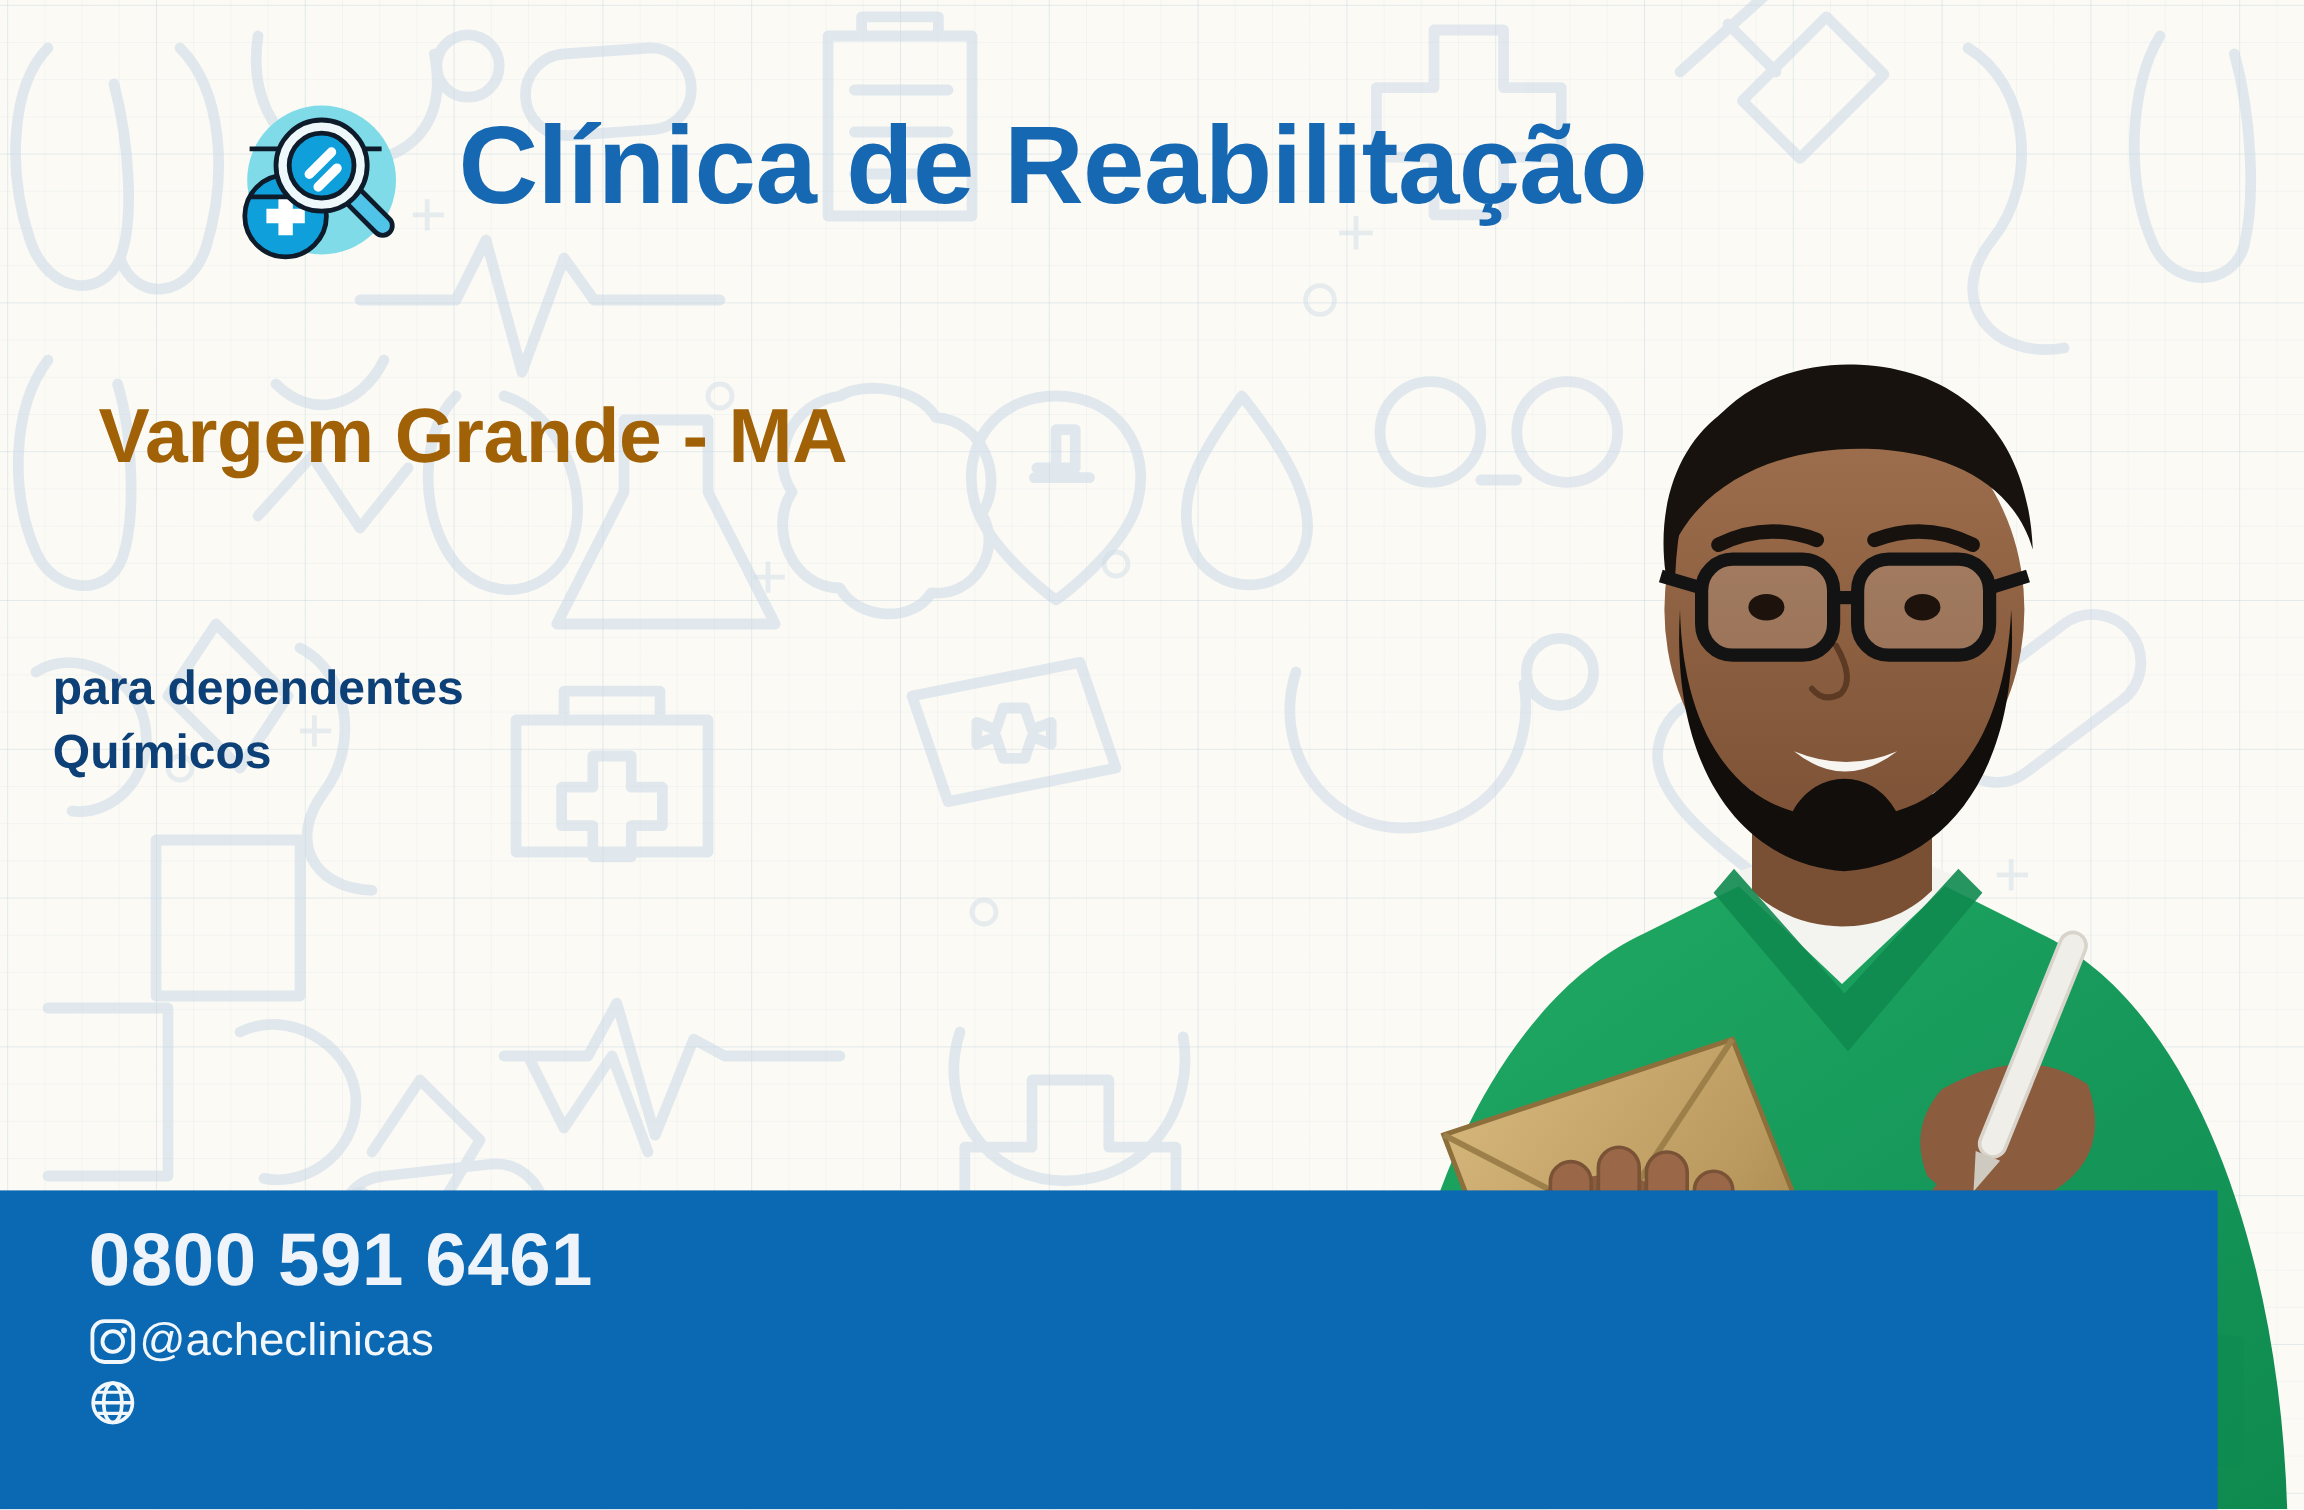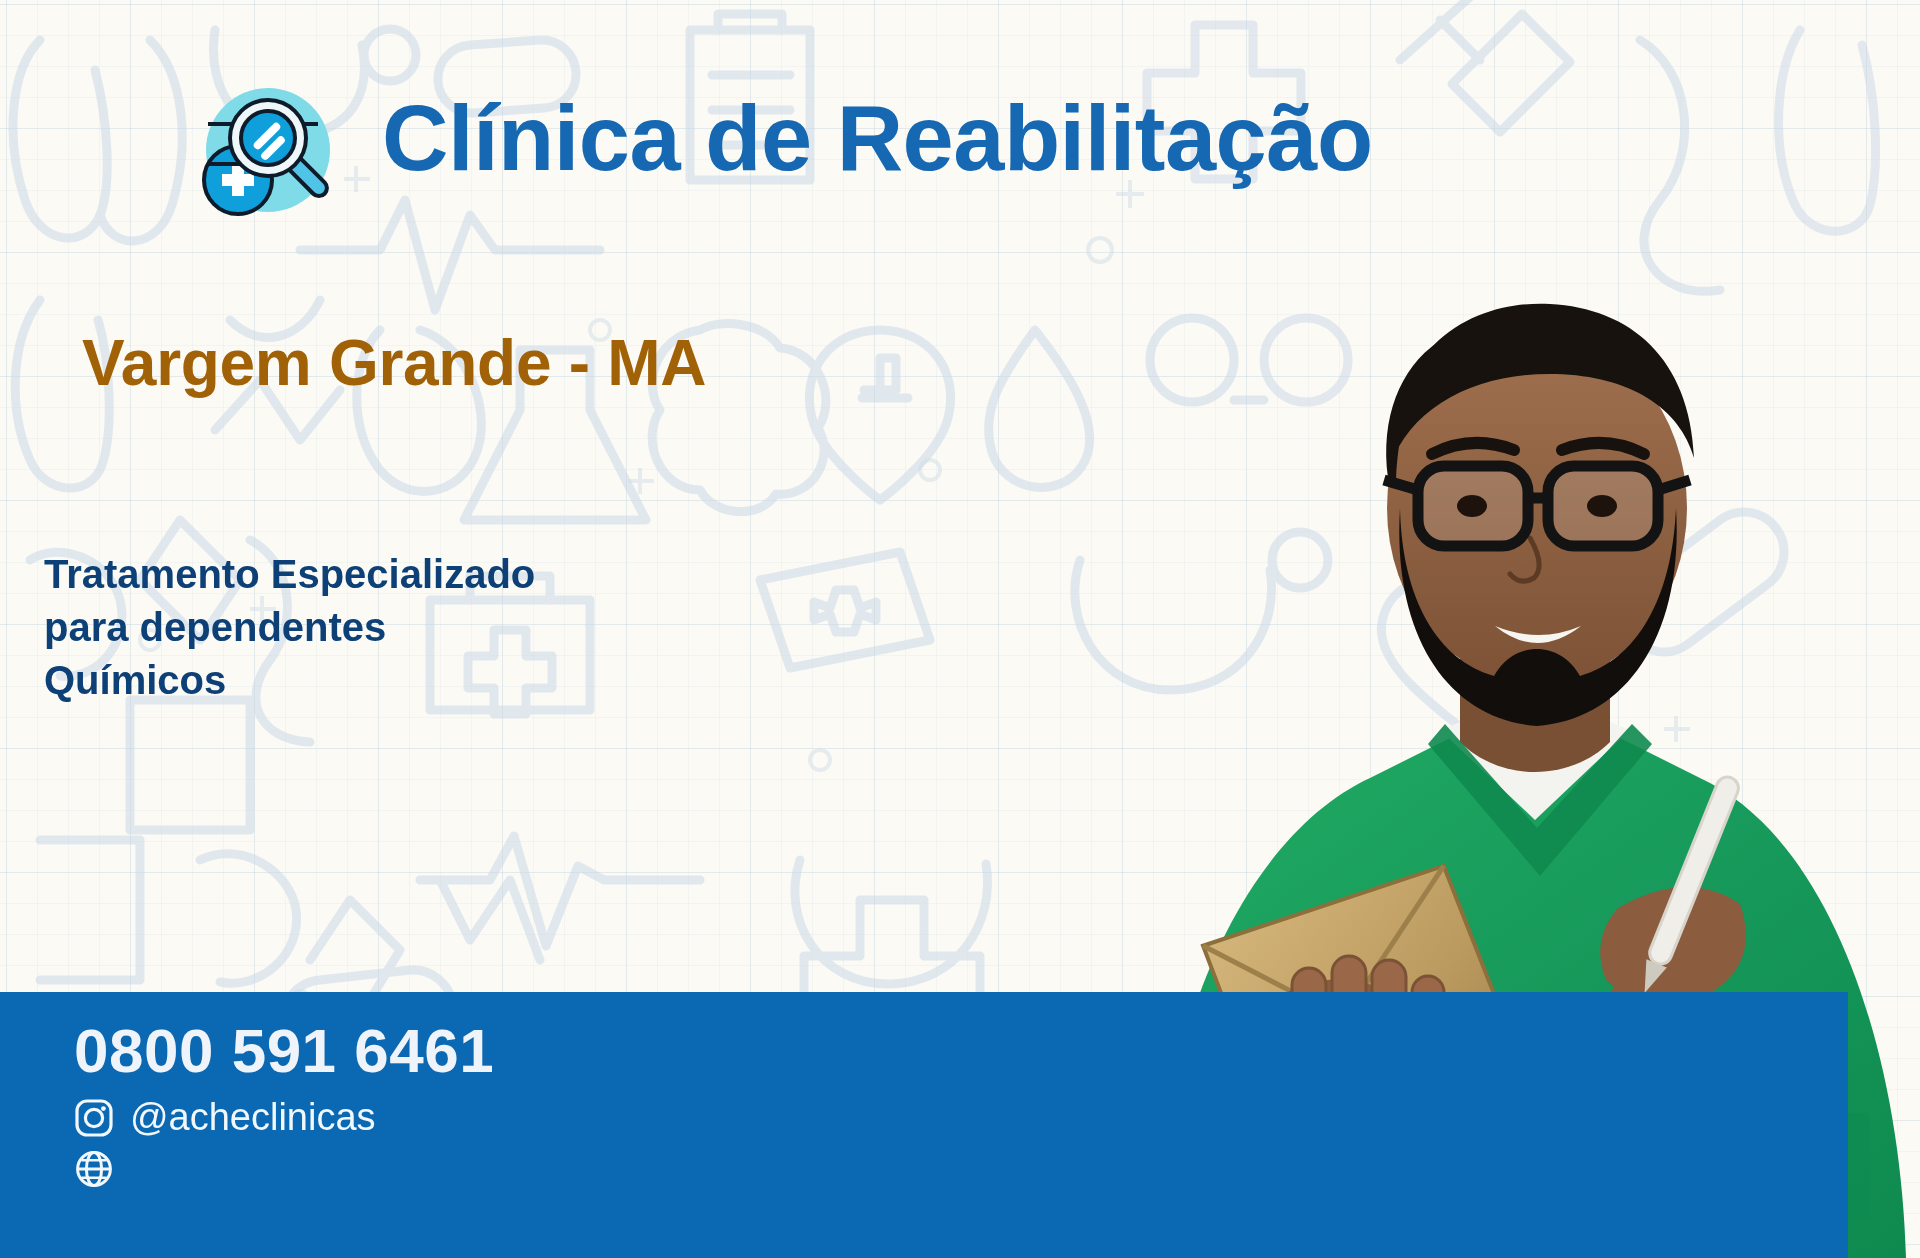--- a/index.html
+++ b/index.html
@@ -121,21 +121,21 @@
     font-size: 62px;
     font-weight: 700;
     color: #eef4f9;
     line-height: 1.05;
     letter-spacing: 0.5px;
     white-space: nowrap;
   }
   .contact-row {
     display: flex;
     align-items: center;
-    gap: 16px;
+    gap: 2px;
     margin-top: 14px;
   }
   .contact-row .ico {
     width: 40px; height: 40px;
     flex: 0 0 40px;
     display: block;
   }
   .contact-row .ico svg { width: 100%; height: 100%; display: block; }
   .contact-text {
     font-size: 37px;
@@ -273,21 +273,20 @@
         <rect x="70" y="72" width="30" height="8" rx="4" transform="rotate(-45 85 76)"></rect>
       </g>
     </svg>
   </div>
 
   <div class="headline">Clínica de Reabilitação</div>
 
   <div class="city">Vargem Grande - MA</div>
 
   <div class="treatment">
-    <div>Tratamento Especializado</div>
     <div>para dependentes</div>
     <div>Químicos</div>
   </div>
 
   <div class="photo">
     <svg viewBox="0 0 880 1050" xmlns="http://www.w3.org/2000/svg">
       <defs>
         <linearGradient id="scrubs" x1="0" y1="0" x2="1" y2="1">
           <stop offset="0%" stop-color="#21ab63"></stop>
           <stop offset="55%" stop-color="#16985a"></stop>

